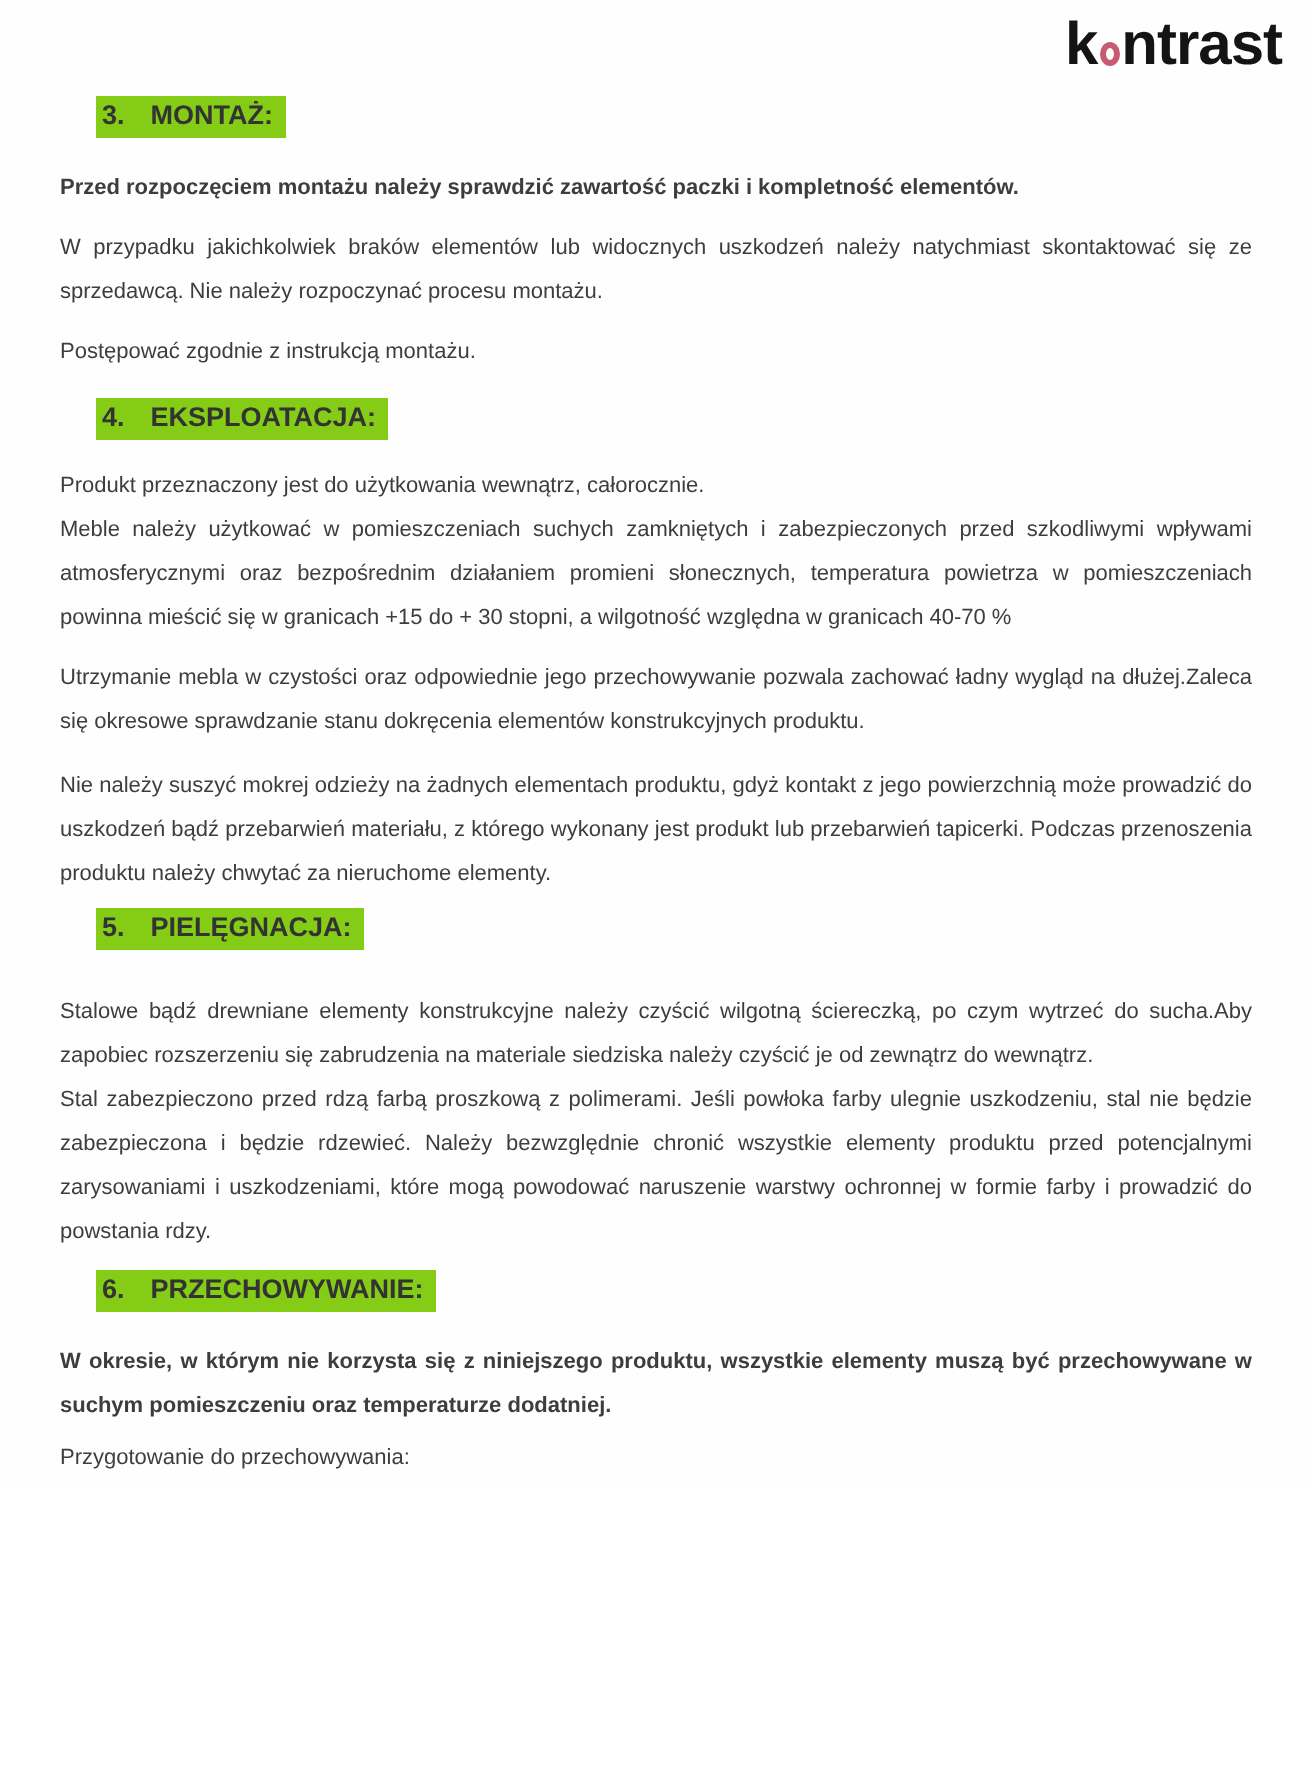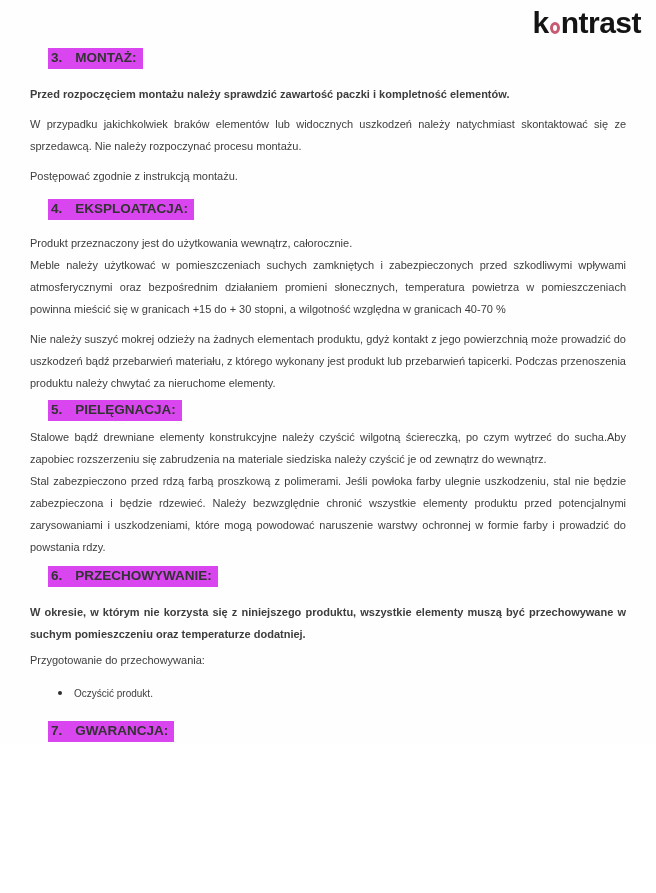--- a/index.html
+++ b/index.html
@@ -31,32 +31,32 @@
     height: 12px;
     border: 3.5px solid #c75b72;
     border-radius: 50%;
     position: relative;
     top: 1px;
     margin: 0 1px;
   }
   
   .heading {
     display: inline-block;
-    background: #d946ef;
+    background: #84cc16;
     color: #333333;
     font-weight: 700;
     font-size: 13.5px;
     line-height: 16px;
     padding: 2px 6px 3px 3px;
     margin-left: 18px;
   }
   .h-num { display: inline-block; margin-right: 13px; }
   .hd-3 { margin-top: 2px;  margin-bottom: 14px; }
   .hd-4 { margin-top: 12px; margin-bottom: 12px; }
-  .hd-5 { margin-top: 6px;  margin-bottom: 5px; }
+  .hd-5 { margin-top: 6px;  margin-bottom: 20px; }
   .hd-6 { margin-top: 8px;  margin-bottom: 14px; }
   .hd-7 { margin-top: 12px; margin-bottom: 0; }
   .hblock { display: block; }
   
   .p {
     font-size: 11px;
     line-height: 22px;
     text-align: justify;
     margin: 0 0 8px 0;
   }
@@ -102,20 +102,21 @@
   <p class="p">W przypadku jakichkolwiek braków elementów lub widocznych uszkodzeń należy natychmiast skontaktować się ze sprzedawcą. Nie należy rozpoczynać procesu montażu.</p>
   <p class="p mb0">Postępować zgodnie z instrukcją montażu.</p>
 
   <span class="hblock">
     <span class="heading hd-4">
       <span class="h-num">4.</span><span class="h-title">EKSPLOATACJA:</span>
     </span>
   </span>
   <p class="p mb0">Produkt przeznaczony jest do użytkowania wewnątrz, całorocznie.</p>
   <p class="p">Meble należy użytkować w pomieszczeniach suchych zamkniętych i zabezpieczonych przed szkodliwymi wpływami atmosferycznymi oraz bezpośrednim działaniem promieni słonecznych, temperatura powietrza w pomieszczeniach powinna mieścić się w granicach +15 do + 30 stopni, a wilgotność względna w granicach 40-70 %</p>
+  <p class="p mb10">Utrzymanie mebla w czystości oraz odpowiednie jego przechowywanie pozwala zachować ładny wygląd na dłużej.Zaleca się okresowe sprawdzanie stanu dokręcenia elementów konstrukcyjnych produktu.</p>
   <p class="p mb0">Nie należy suszyć mokrej odzieży na żadnych elementach produktu, gdyż kontakt z jego powierzchnią może prowadzić do uszkodzeń bądź przebarwień materiału, z którego wykonany jest produkt lub przebarwień tapicerki. Podczas przenoszenia produktu należy chwytać za nieruchome elementy.</p>
 
   <span class="hblock">
     <span class="heading hd-5">
       <span class="h-num">5.</span><span class="h-title">PIELĘGNACJA:</span>
     </span>
   </span>
   <p class="p mb0">Stalowe bądź drewniane elementy konstrukcyjne należy czyścić wilgotną ściereczką, po czym wytrzeć do sucha.Aby zapobiec rozszerzeniu się zabrudzenia na materiale siedziska należy czyścić je od zewnątrz do wewnątrz.</p>
   <p class="p mb0">Stal zabezpieczono przed rdzą farbą proszkową z polimerami. Jeśli powłoka farby ulegnie uszkodzeniu, stal nie będzie zabezpieczona i będzie rdzewieć. Należy bezwzględnie chronić wszystkie elementy produktu przed potencjalnymi zarysowaniami i uszkodzeniami, które mogą powodować naruszenie warstwy ochronnej w formie farby i prowadzić do powstania rdzy.</p>
 

